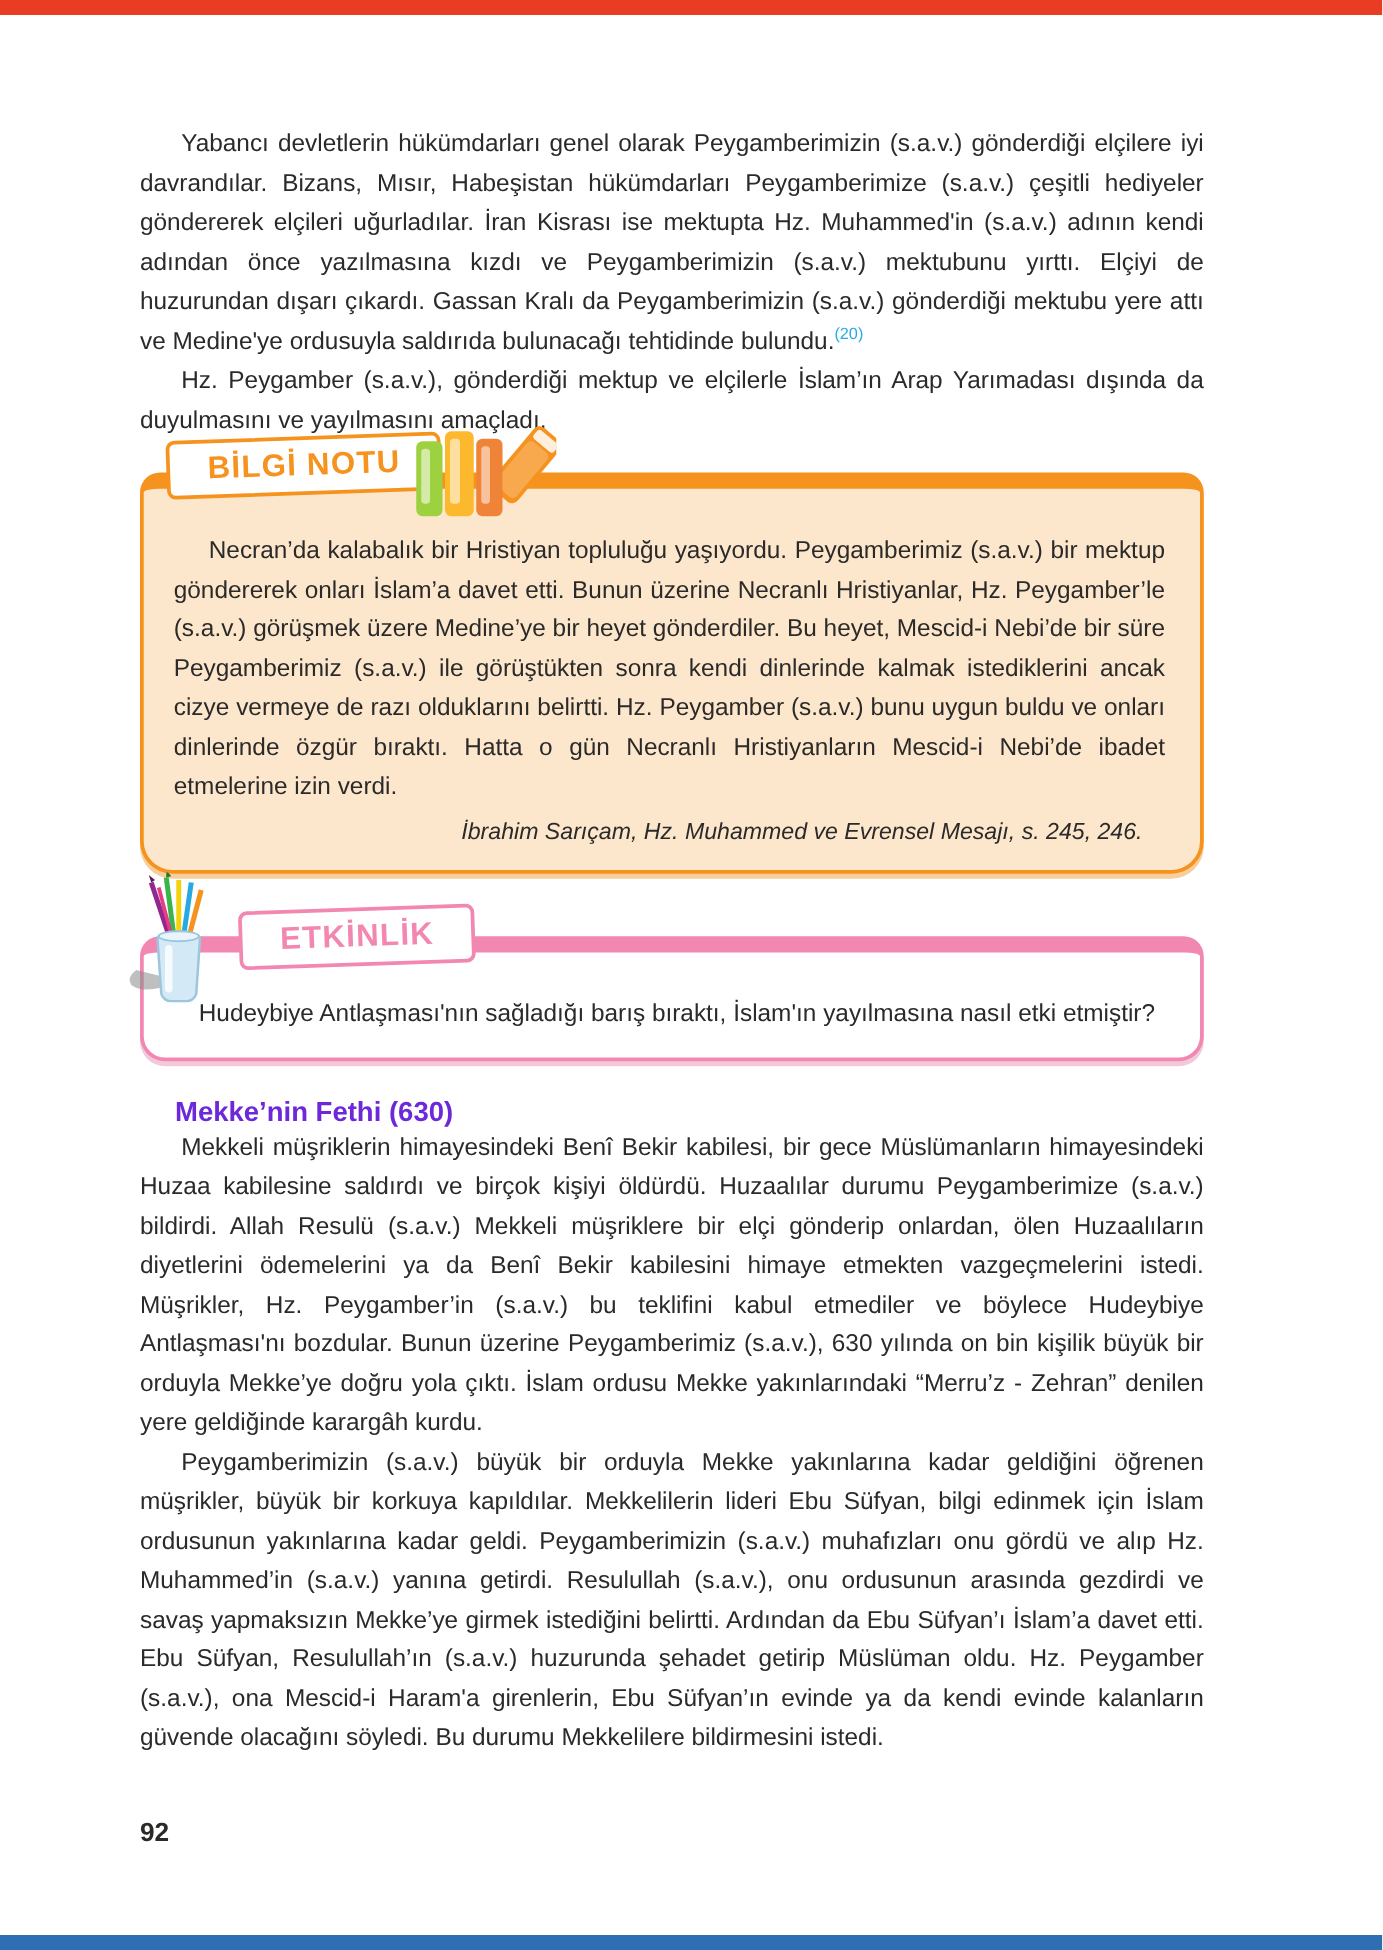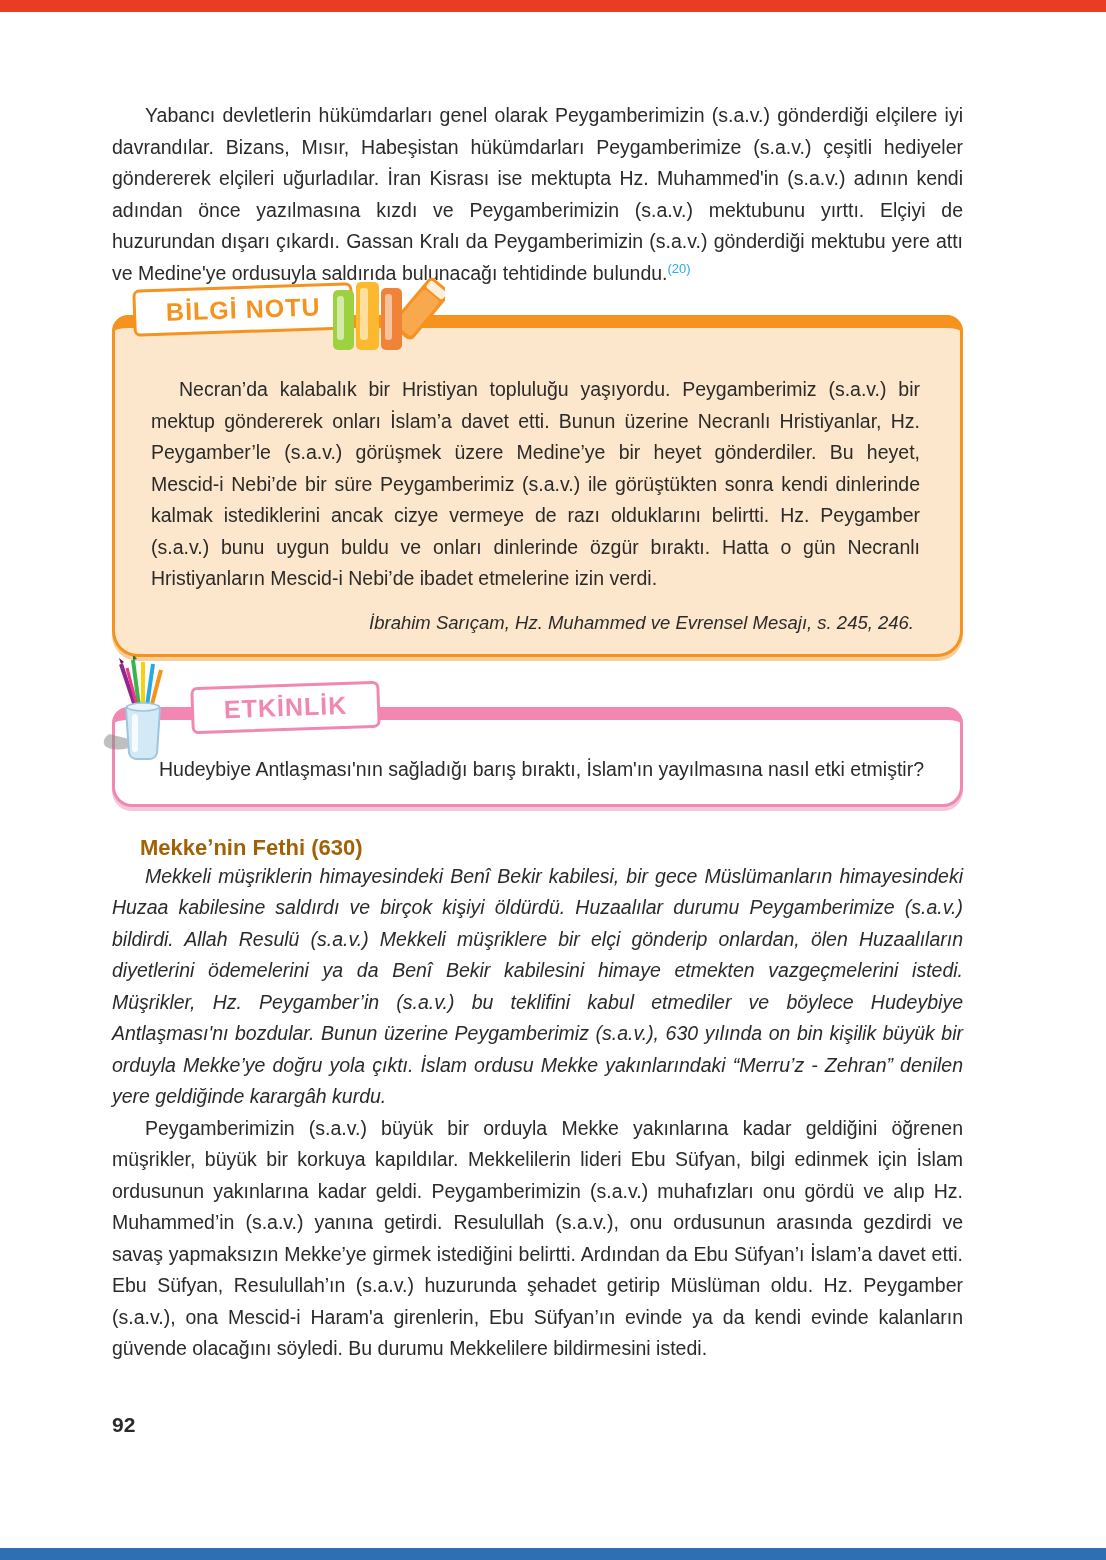--- a/index.html
+++ b/index.html
@@ -11,21 +11,21 @@
   .bar-top{position:absolute;top:0;left:0;width:1106px;height:12px;background:#e83d22;}
   .bar-bottom{position:absolute;bottom:0;left:0;width:1106px;height:12px;background:#2e6fb4;}
 
   .column{
     position:absolute;left:112px;top:100px;width:851px;
     font-size:19.5px;line-height:31.5px;text-align:justify;
   }
   p.body{margin:0;text-indent:33px;}
   .p1{margin-top:6px;}
   .p2{margin-top:15px;}
-  .p3{margin-top:14px;font-style:italic;}
+  .p3{margin-top:14px;}
   .p4{margin-top:17px;}
   sup.ref{font-size:13px;color:#29abe2;line-height:0;vertical-align:super;letter-spacing:0;}
 
   
   .bilgi-box{
     position:relative;margin-top:26px;
     background:#fce7cd;
     border:3px solid #f6921e;border-top-width:13px;
     border-radius:16px 16px 26px 26px;
     box-shadow:0 4px 0 rgba(233,140,20,.42);
@@ -33,60 +33,61 @@
   }
   .tag{
     position:absolute;display:inline-block;background:#ffffff;
     border:3px solid #f6921e;border-radius:7px;
     padding:7px 30px 6px 30px;transform:rotate(-2deg);
     font-weight:bold;font-size:25px;letter-spacing:1px;color:#f6921e;
     line-height:1.1;white-space:nowrap;
   }
   .bilgi-tag{left:18px;top:-42px;}
   .books-icon{position:absolute;left:212px;top:-62px;}
-  .bilgi-text{margin:12px;text-indent:28px;}
+  .bilgi-text{margin:0;text-indent:28px;}
   .bilgi-source{
     margin:3px 18px 6px 0;text-align:right;font-style:italic;font-size:18.5px;
   }
 
   
   .etkinlik-box{
     position:relative;margin-top:50px;
     background:#ffffff;
     border:3px solid #f287b2;border-top-width:13px;
     border-radius:16px 16px 20px 20px;
     box-shadow:0 4px 0 rgba(216,100,150,.35);
     padding:34px 24px 18px 10px;
   }
   .etkinlik-tag{left:76px;top:-36px;border-color:#f287b2;color:#f287b2;}
   .pencil-cup-icon{position:absolute;left:-16px;top:-64px;}
   .etk-line{display:block;margin:0;}
   .etk-line1{text-indent:34px;}
 
   
   .section-heading{
-    margin:28px 0 0 28px;color:#a16207;font-weight:bold;font-size:22px;
+    margin:28px 0 0 28px;color:#6d28d9;font-weight:bold;font-size:22px;
     text-align:left;line-height:1.2;
   }
   .footnote{margin-top:36px;text-align:left;}
   .fn-line{width:318px;height:2px;background:#29abe2;margin-left:-6px;}
   .fn-text{margin-top:10px;font-size:16.5px;line-height:22px;text-indent:0;}
   .fn-marker{color:#29abe2;}
   .page-number{margin-top:44px;font-weight:bold;font-size:21px;text-align:left;text-indent:0;}
 </style>
 </head>
 <body>
 
 <div class="page">
   <div class="bar-top"></div>
 
   <div class="column">
 
     <p class="body p1"><span>Yabancı devletlerin hükümdarları genel olarak  Peygamberimizin (s.a.v.) gönderdiği elçilere iyi davrandılar. Bizans, Mısır, Habeşistan hükümdarları Peygamberimize (s.a.v.) çeşitli hediyeler göndererek elçileri uğurladılar. İran Kisrası ise mektupta Hz. Muhammed'in (s.a.v.) adının kendi adından önce yazılmasına kızdı ve Peygamberimizin (s.a.v.) mektubunu yırttı. Elçiyi de huzurundan dışarı çıkardı. Gassan Kralı da Peygamberimizin (s.a.v.) gönderdiği mektubu yere attı ve Medine'ye ordusuyla saldırıda bulunacağı tehtidinde bulundu.</span><sup class="ref">(20)</sup></p>
 
+    <p class="body p2">Hz. Peygamber (s.a.v.), gönderdiği mektup ve elçilerle İslam’ın Arap Yarımadası dışında da duyulmasını ve yayılmasını amaçladı.</p>
 
     <div class="bilgi-box">
       <div class="tag bilgi-tag">BİLGİ NOTU</div>
       <span class="books-icon">
         <svg width="118" height="88" viewBox="0 0 118 88">
           <g transform="rotate(40 92 44)">
             <rect x="79" y="10" width="27" height="64" rx="6" fill="#f6921e"></rect>
             <rect x="82" y="13" width="21" height="9" rx="3" fill="#ffffff" opacity="0.85"></rect>
             <rect x="82" y="24" width="21" height="46" rx="4" fill="#f9a94d"></rect>
           </g>

